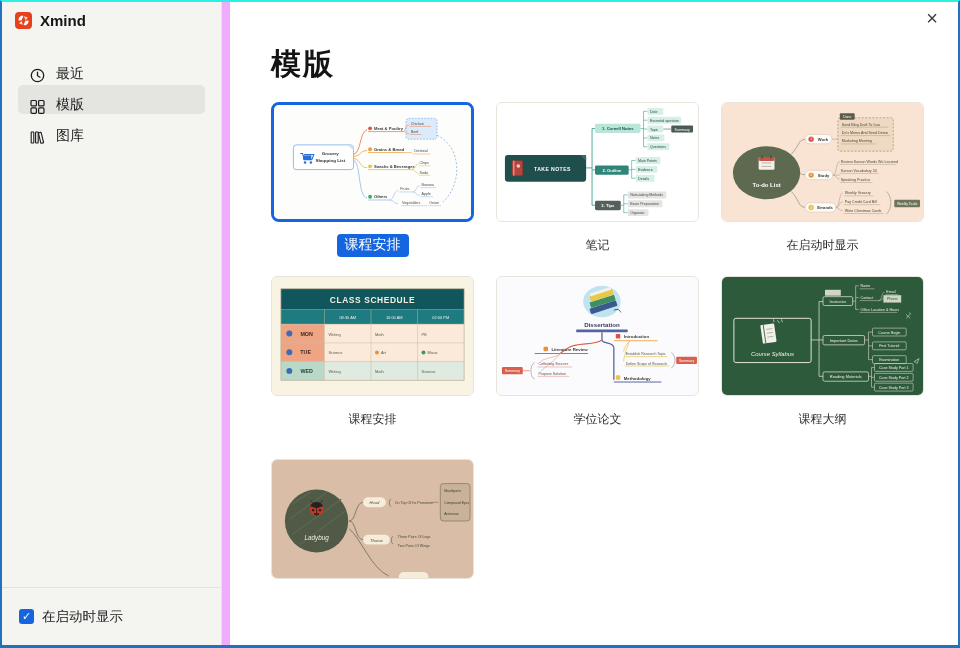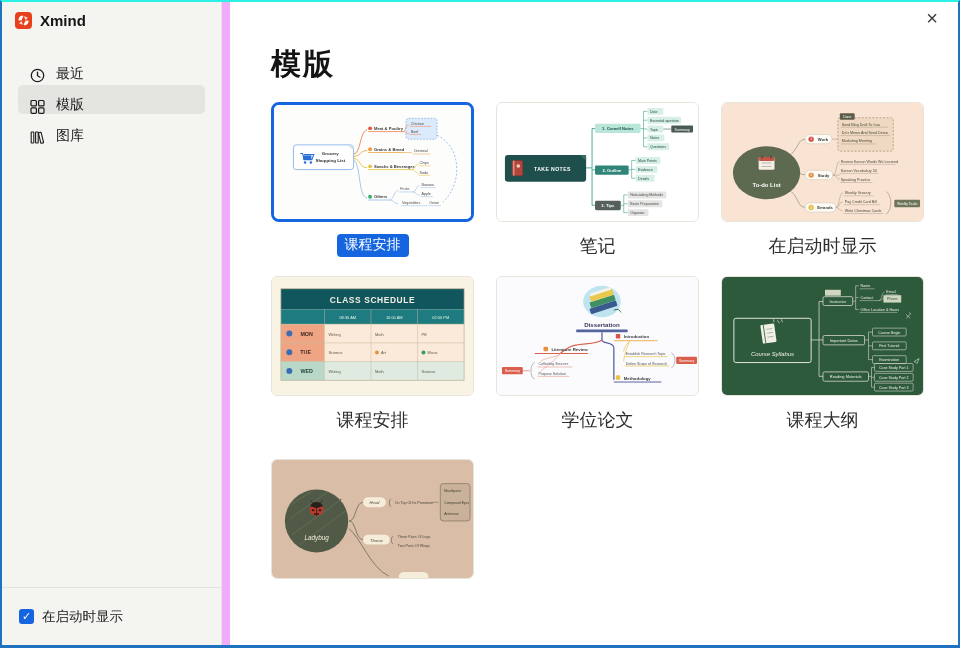--- a/index.html
+++ b/index.html
@@ -26,21 +26,21 @@
   .close-btn{position:absolute;top:6px;right:20px;font-size:20px;color:#3c3c3c;cursor:pointer;line-height:1;font-weight:300;}
   .page-title{font-size:30px;font-weight:bold;color:#141414;letter-spacing:2px;line-height:36px;}
   .section-title{font-size:19px;font-weight:bold;color:#141414;margin-top:26px;letter-spacing:1px;}
   .cards-row{display:flex;gap:22px;margin-top:20px;}
   .card{width:203px;display:flex;flex-direction:column;align-items:center;cursor:pointer;}
   .thumb{width:203px;height:120px;border:1px solid #e7e4dc;border-radius:6px;overflow:hidden;box-sizing:border-box;background:#fff;}
   .thumb.selected{border:3px solid #1565e0;border-radius:8px;}
   .thumb svg{display:block;width:100%;height:100%;}
   .label-row{margin-top:12px;height:23px;display:flex;align-items:center;justify-content:center;}
   .label-pill{background:#1565e0;color:#fff;border-radius:4px;padding:2px 8px 3px;font-size:14px;}
-  .label-plain{font-size:18px;color:#2e2e2e;}
+  .label-plain{font-size:12px;color:#2e2e2e;}
   svg text{font-family:"Liberation Sans",sans-serif;}
 </style>
 </head>
 <body>
 
 <div class="window">
 
   <div class="sidebar">
     <div class="brand">
       <svg width="17" height="17" viewBox="0 0 17 17">

